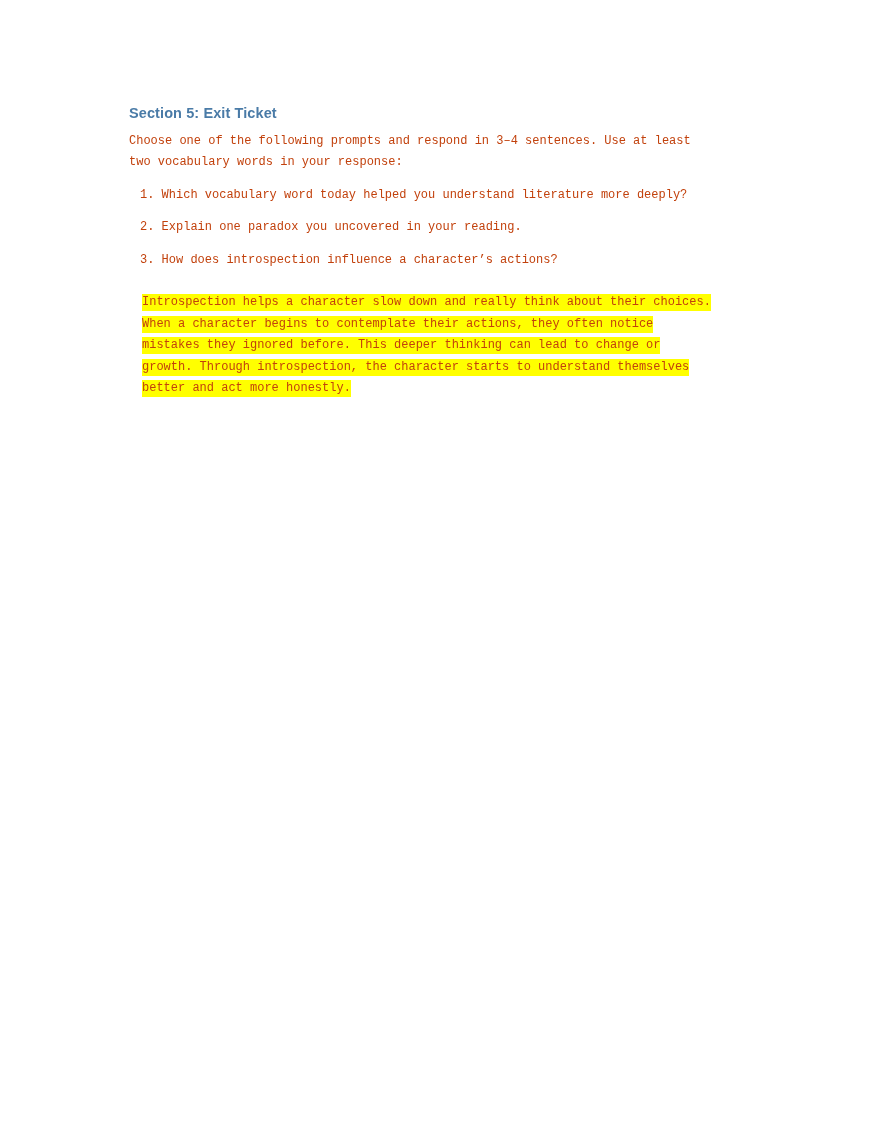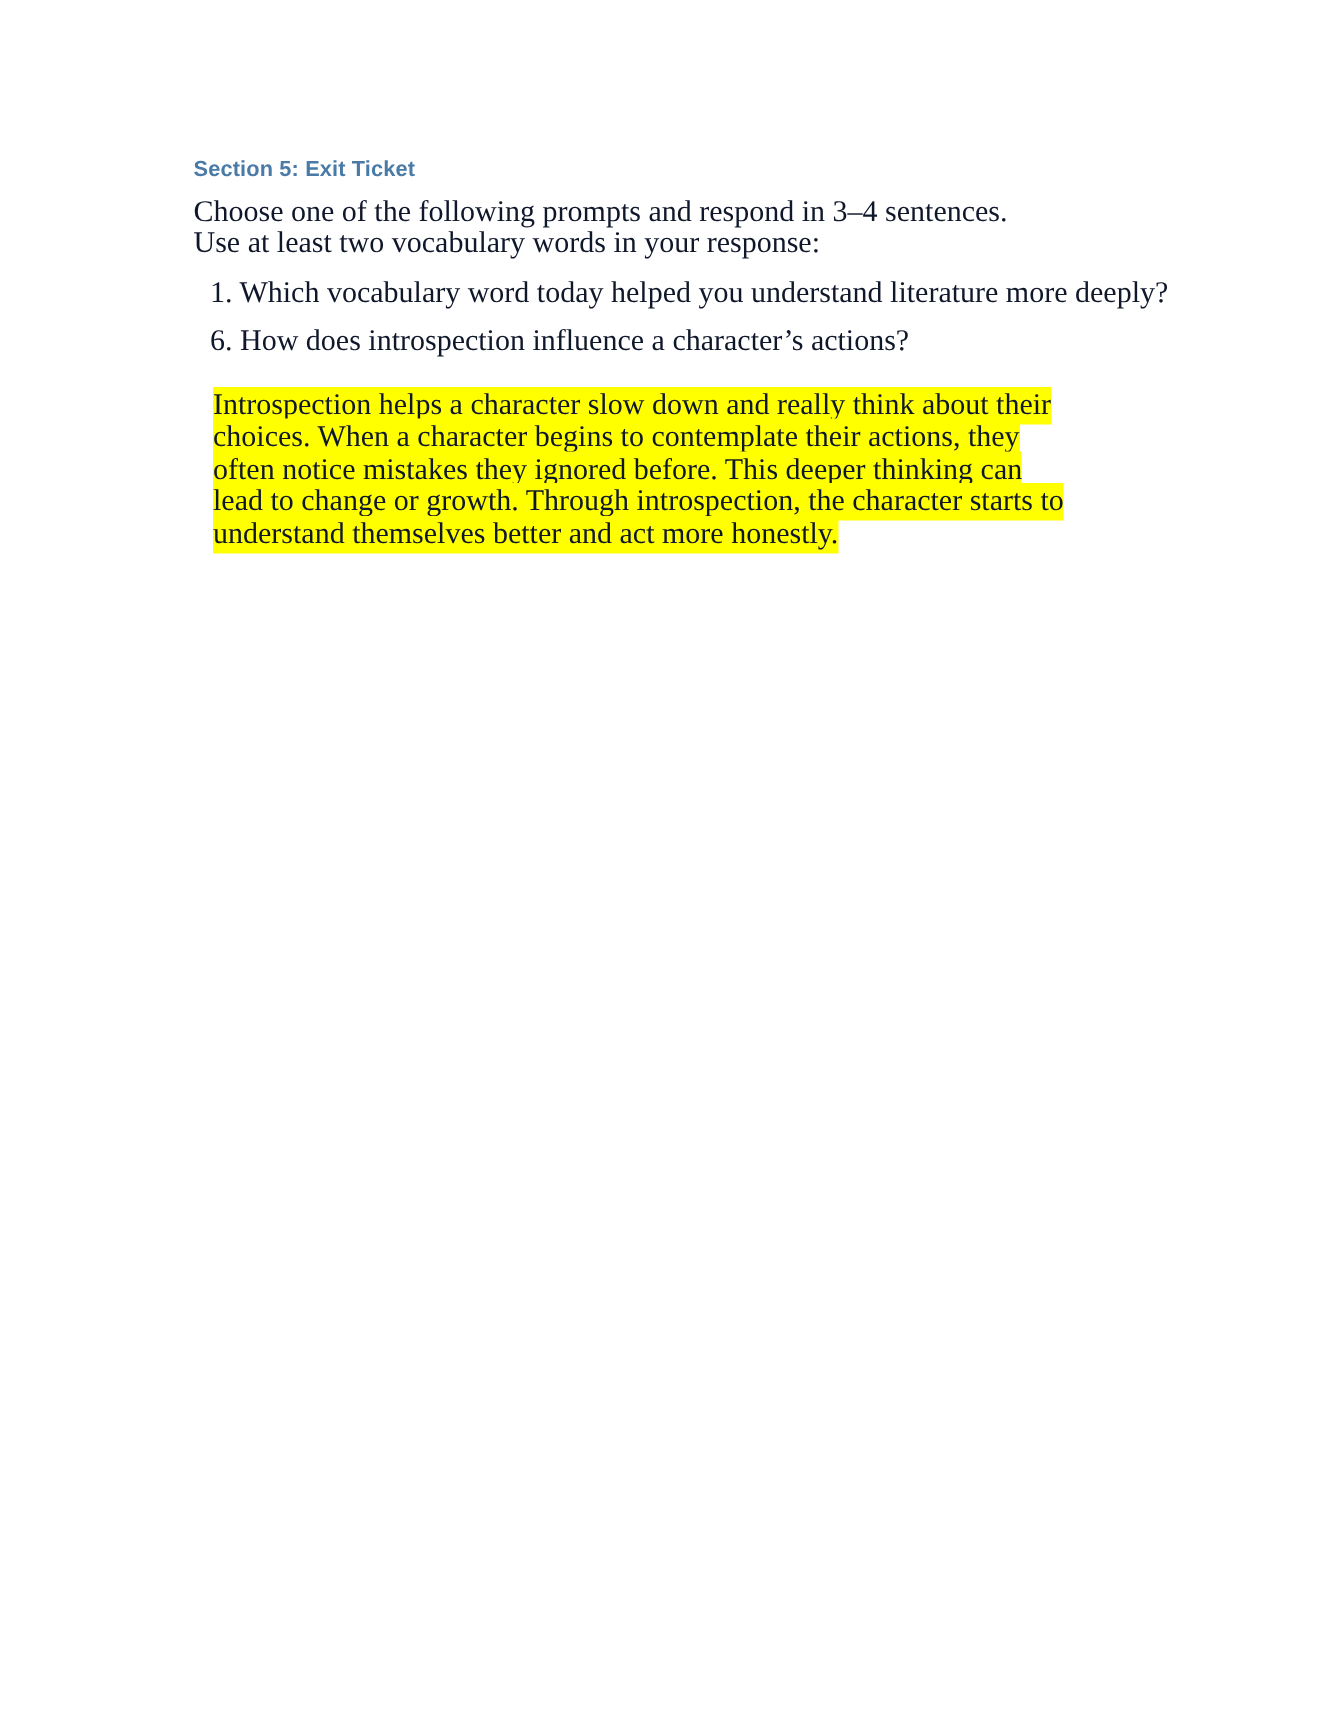--- a/index.html
+++ b/index.html
@@ -32,24 +32,24 @@
   .section-heading {
     font-family: "Liberation Sans", sans-serif;
     font-weight: bold;
     font-size: 14.5px;
     color: #4a7ba7;
     letter-spacing: 0.1px;
     margin: 0 0 7px 0;
     line-height: 1.35;
   }
   .body-text {
-    font-family: Liberation Serif, serif;
-    font-size: 20px;
+    font-family: Liberation Mono, monospace;
+    font-size: 12px;
     line-height: 21.5px;
-    color: #0f172a;
+    color: #c2410c;
     margin: 0;
   }
   .intro-block {
     margin: 0 0 0 0;
     max-width: 575px;
   }
   .prompt-line {
     margin: 11px;
     white-space: nowrap;
   }
@@ -71,19 +71,20 @@
 
 <div class="page">
   <div class="content">
 
     <h2 class="section-heading">Section 5: Exit Ticket</h2>
 
     <p class="body-text intro-block">Choose one of the following prompts and respond in 3–4 sentences. Use at least two vocabulary words in your response:</p>
 
     <p class="body-text prompt-line">1. Which vocabulary word today helped you understand literature more deeply?</p>
 
+    <p class="body-text prompt-line">2. Explain one paradox you uncovered in your reading.</p>
 
-    <p class="body-text prompt-line">6. How does introspection influence a character’s actions?</p>
+    <p class="body-text prompt-line">3. How does introspection influence a character’s actions?</p>
 
     <p class="body-text answer-block"><span class="hl">Introspection helps a character slow down and really think about their choices. When a character begins to contemplate their actions, they often notice mistakes they ignored before. This deeper thinking can lead to change or growth. Through introspection, the character starts to understand themselves better and act more honestly.</span></p>
 
   </div>
 </div>
 
 </body></html>

